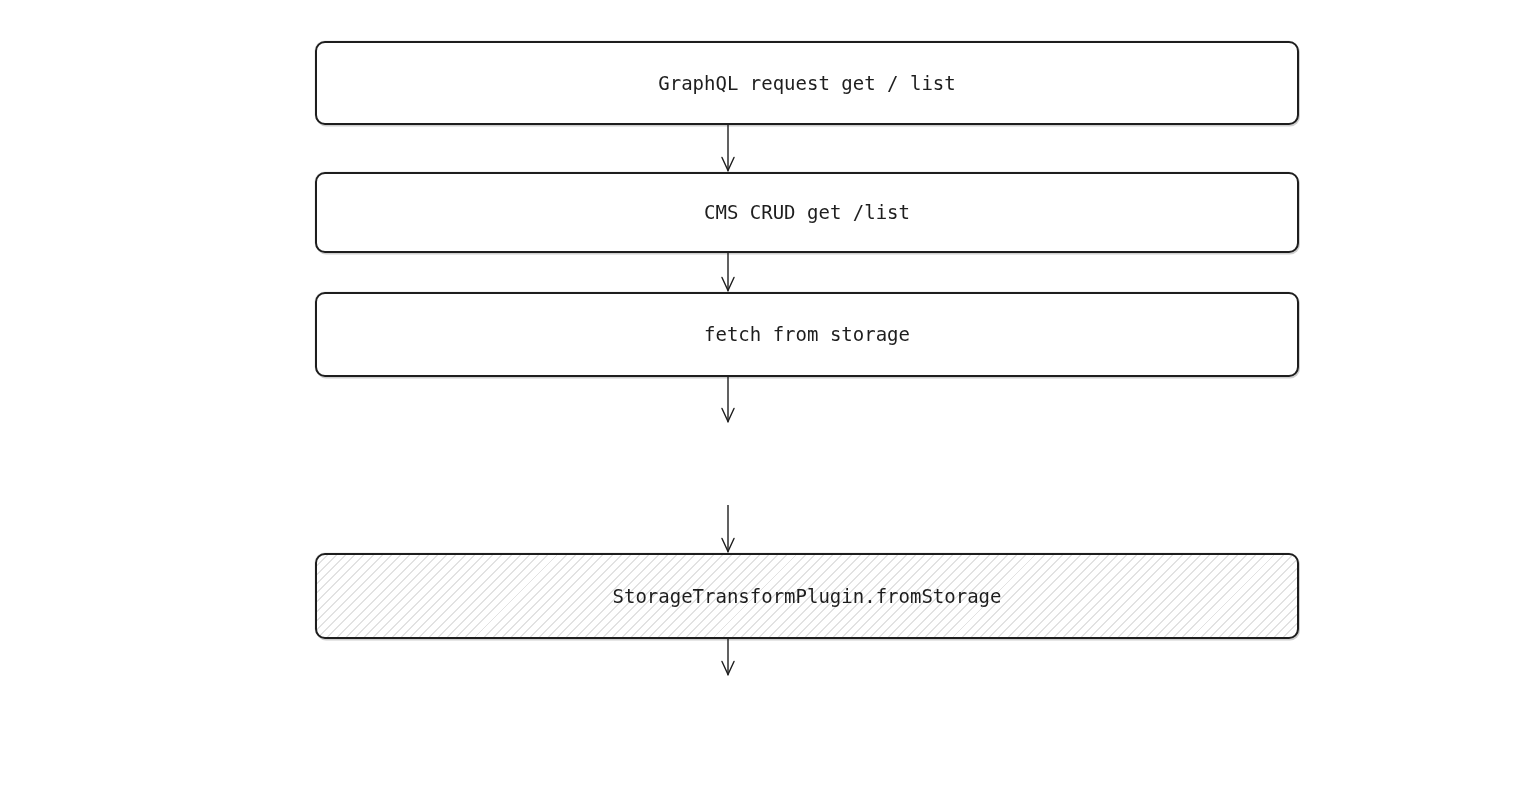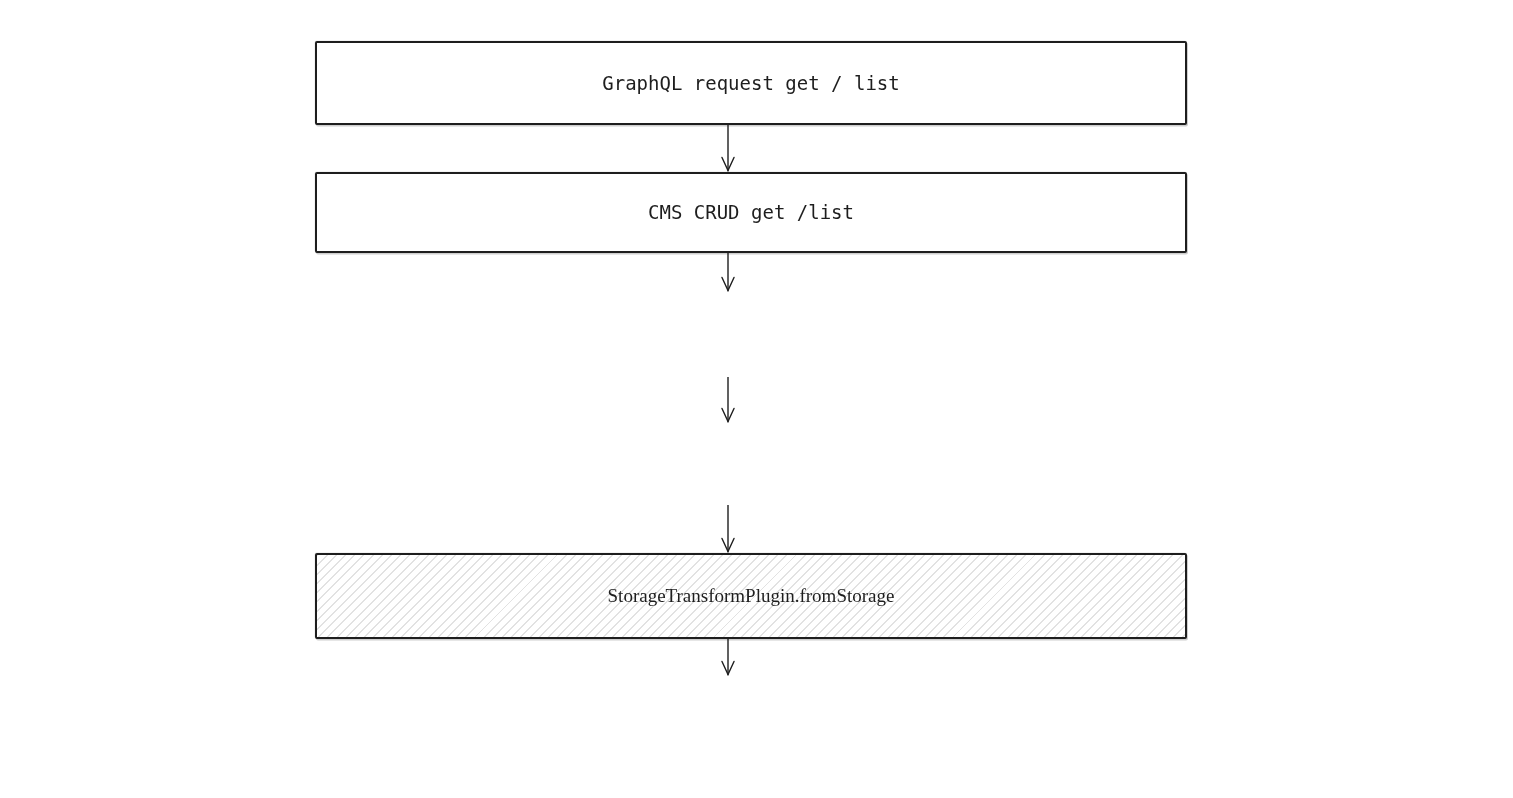--- a/index.html
+++ b/index.html
@@ -11,24 +11,24 @@
     position: relative;
     width: 1513px;
     height: 798px;
     background: var(--canvas_background, #ffffff);
     overflow: hidden;
     font-family: "DejaVu Sans Mono", "Liberation Mono", monospace;
   }
   .node {
     position: absolute;
     left: 315px;
-    width: 872px;
+    width: 984px;
     box-sizing: border-box;
     border: 2px solid var(--node_stroke, #1e1e1e);
-    border-radius: 2px;
+    border-radius: 10px;
     background: var(--node_fill, #ffffff);
     display: flex;
     align-items: center;
     justify-content: center;
     
     box-shadow: 1px 1.5px 0 rgba(30,30,30,0.22), -0.5px -0.5px 0 rgba(30,30,30,0.10);
   }
   .node-label {
     font-size: 19px;
     line-height: 1.2;
@@ -36,21 +36,20 @@
     white-space: pre;
   }
   .node.hatched {
     background-image: repeating-linear-gradient(
       135deg,
       var(--hatch_line, #e2e2e2) 0px,
       var(--hatch_line, #e2e2e2) 1.4px,
       #ffffff 1.4px,
       #ffffff 6.5px
     );
-    font-family: Liberation Serif, serif;
   }
   .node.hatched .node-label {
     background: transparent;
   }
   .arrow {
     position: absolute;
     left: 718px;
     width: 20px;
     display: block;
   }
@@ -77,20 +76,23 @@
 
   <div class="node" style="top:172px;height:81px">
     <span class="node-label">CMS CRUD get /list</span>
   </div>
 
   <svg class="arrow" style="top:253px" width="20" height="39" viewBox="0 0 20 39">
     <line x1="10" y1="0" x2="10" y2="37.5"></line>
     <path d="M 4 24.5 L 10 37.5 L 16 24.5"></path>
   </svg>
 
+  <div class="node" style="top:292px;height:85px">
+    <span class="node-label">fetch from storage</span>
+  </div>
 
   <svg class="arrow" style="top:377px" width="20" height="46" viewBox="0 0 20 46">
     <line x1="10" y1="0" x2="10" y2="44.5"></line>
     <path d="M 4 31.5 L 10 44.5 L 16 31.5"></path>
   </svg>
 
 
   <svg class="arrow" style="top:505px" width="20" height="48" viewBox="0 0 20 48">
     <line x1="10" y1="0" x2="10" y2="46.5"></line>
     <path d="M 4 33.5 L 10 46.5 L 16 33.5"></path>

